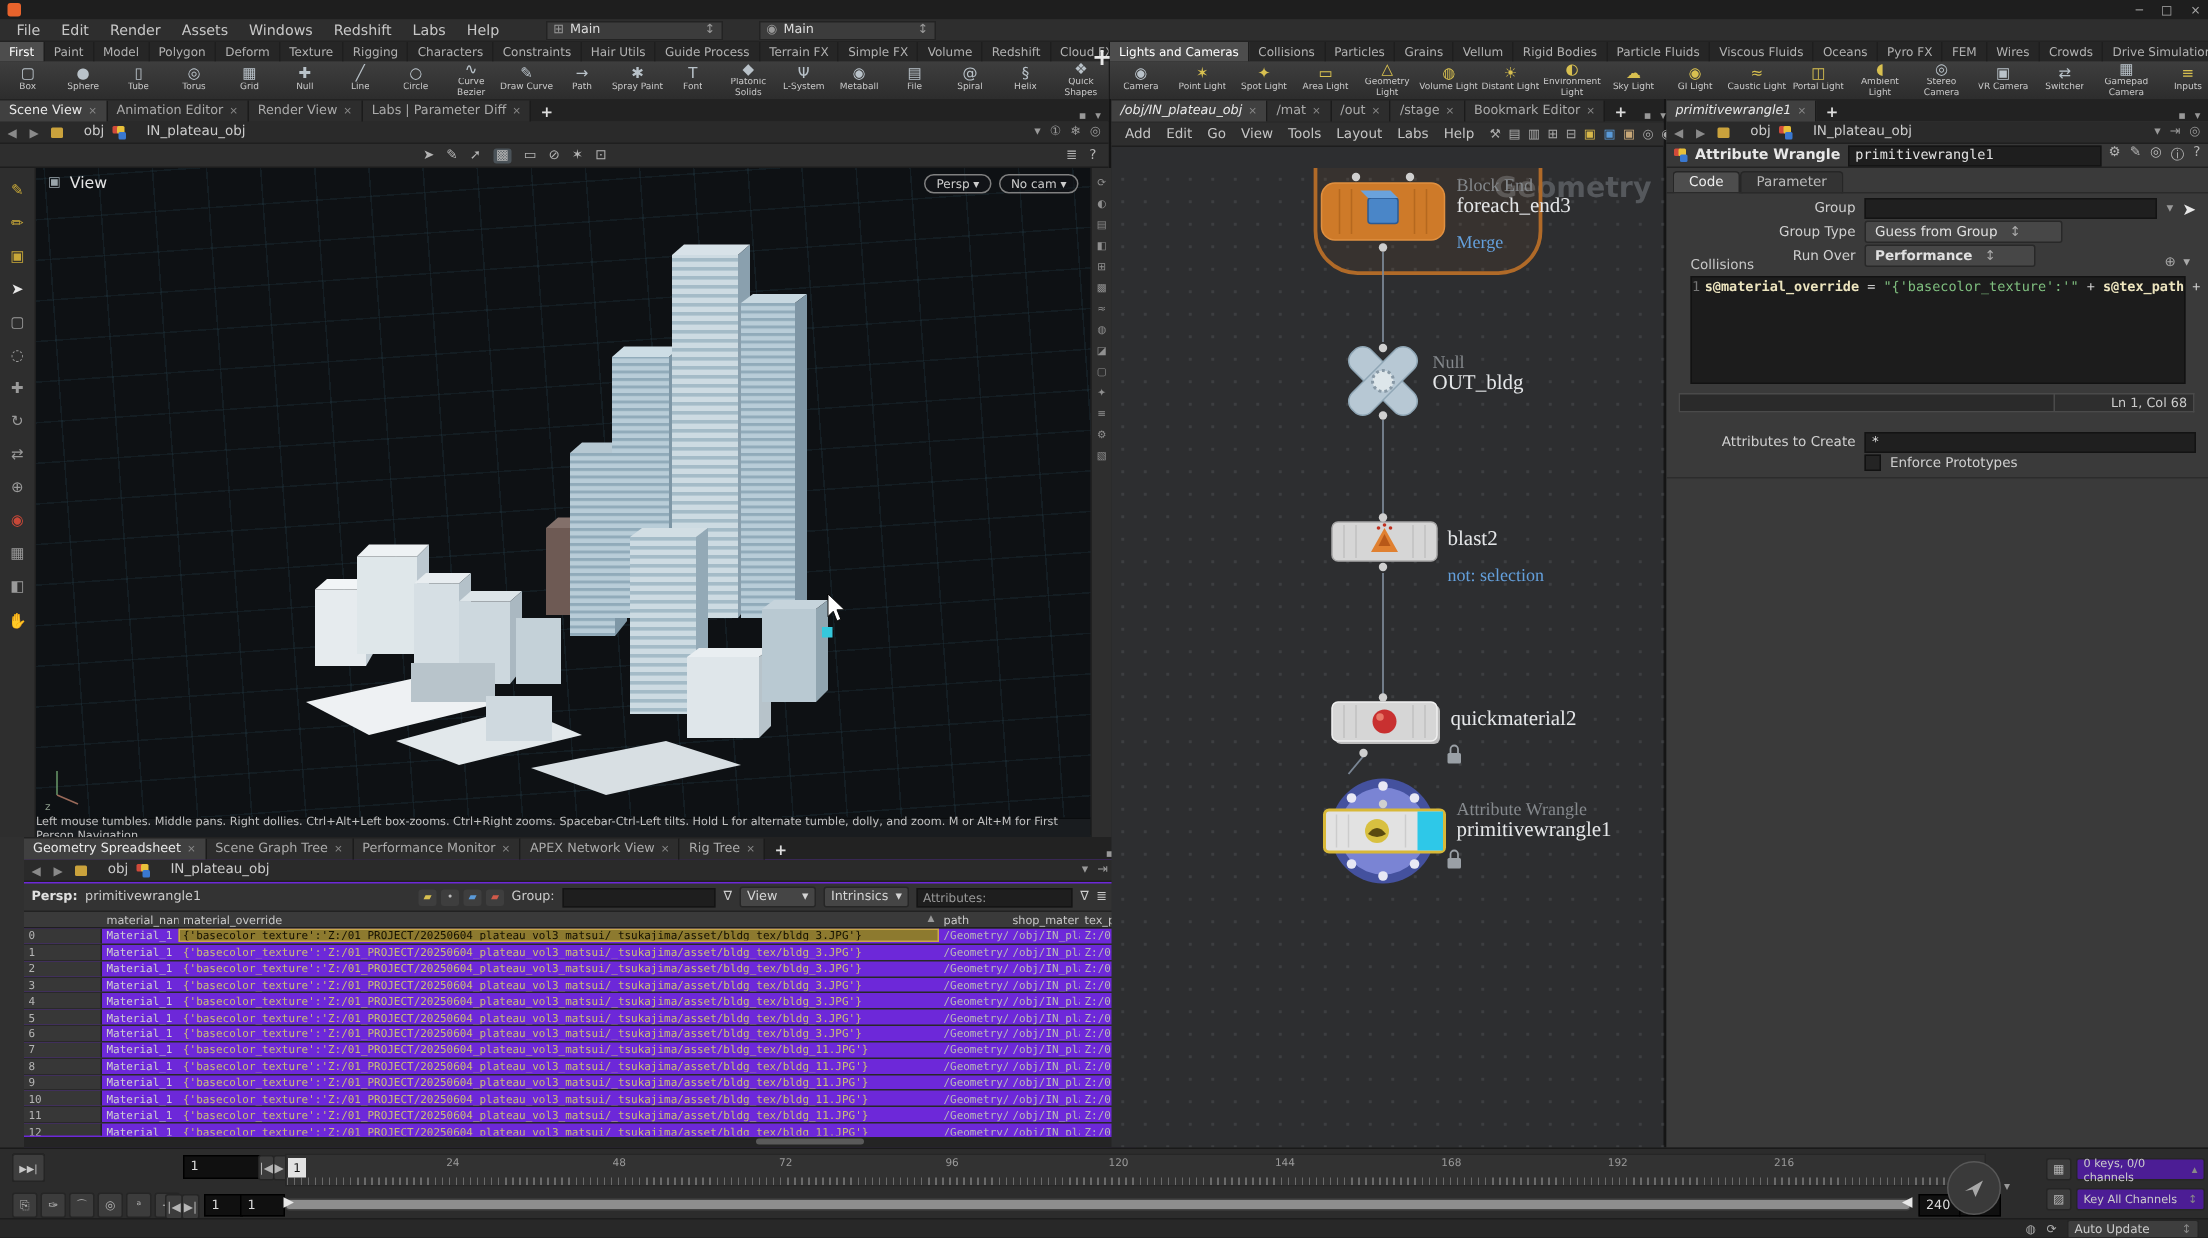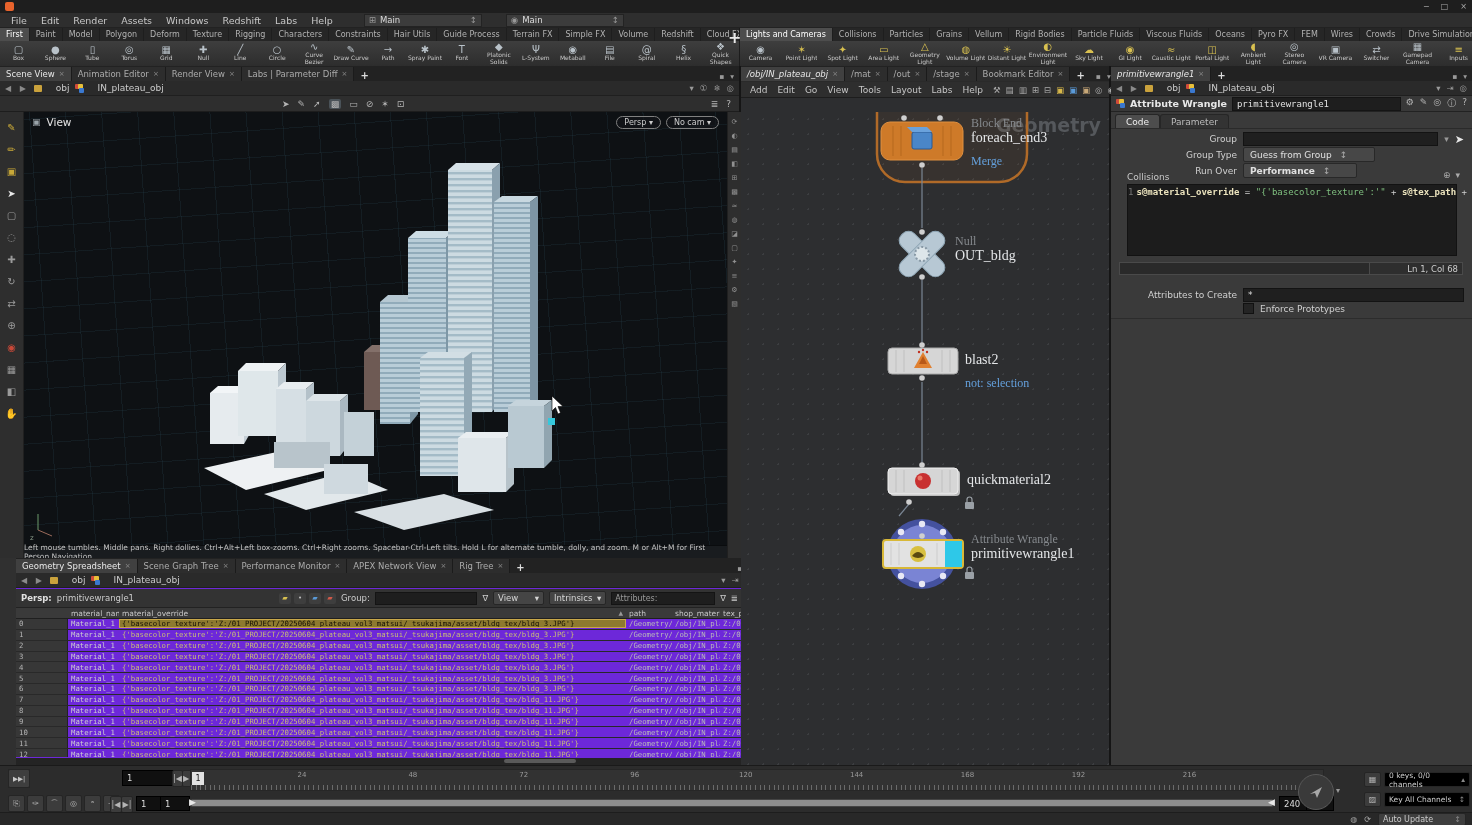--- a/index.html
+++ b/index.html
@@ -130,21 +130,21 @@
   .tick-label{position:absolute;top:1px;font-size:7px;color:#9a9a9a;transform:translateX(-50%);}
   .tick-label:nth-of-type(1){left:9.8%;}.tick-label:nth-of-type(2){left:19.6%;}.tick-label:nth-of-type(3){left:29.4%;}
   .tick-label:nth-of-type(4){left:39.2%;}.tick-label:nth-of-type(5){left:49%;}.tick-label:nth-of-type(6){left:58.8%;}
   .tick-label:nth-of-type(7){left:68.6%;}.tick-label:nth-of-type(8){left:78.4%;}.tick-label:nth-of-type(9){left:88.2%;}
   .playhead{position:absolute;left:1px;top:2px;width:12px;height:13px;background:#e2e2e2;color:#111;font-size:8px;display:flex;align-items:center;justify-content:center;}
   .kbtn{position:absolute;height:15px;background:#3c3c3c;border:1px solid #252525;border-radius:2px;color:#b5b5b5;font-size:8px;display:flex;align-items:center;justify-content:center;}
   .rail{position:absolute;left:190px;top:33px;width:1082px;height:6px;background:#8e8e8e;border-radius:3px;border:1px solid #444;}
   .rail .lh,.rail .rh{position:absolute;top:-3px;color:#e8e8e8;font-size:9px;}
   .rail .lh{left:-2px;} .rail .rh{right:-2px;}
   .circlebtn{position:absolute;left:1298px;top:8px;width:34px;height:34px;border-radius:50%;background:#3a3a3a;border:1px solid #585858;display:flex;align-items:center;justify-content:center;color:#a8a8a8;font-size:13px;z-index:3;}
-  .ddwide{position:absolute;left:1384px;width:86px;height:15px;background:#000000;border:1px solid #262626;border-radius:2px;font-size:7.5px;color:#ccc;display:flex;align-items:center;justify-content:space-between;padding:0 4px;box-sizing:border-box;}
+  .ddwide{position:absolute;left:1384px;width:86px;height:15px;background:#4c1d95;border:1px solid #262626;border-radius:2px;font-size:7.5px;color:#ccc;display:flex;align-items:center;justify-content:space-between;padding:0 4px;box-sizing:border-box;}
   .statusbar{position:absolute;left:0;top:46px;width:100%;height:14px;background:#282828;border-top:1px solid #1d1d1d;display:flex;align-items:center;justify-content:flex-end;gap:7px;padding-right:6px;box-sizing:border-box;font-size:8px;color:#aaa;}
   .aubtn{width:78px;height:11px;background:#3e3e3e;border:1px solid #252525;border-radius:2px;display:flex;align-items:center;justify-content:space-between;padding:0 4px;font-size:8px;color:#ccc;}
 </style>
 </head>
 <body>
 
 <div class="app">
 
   <div class="abs titlebar">
     <span class="hlogo"></span>

